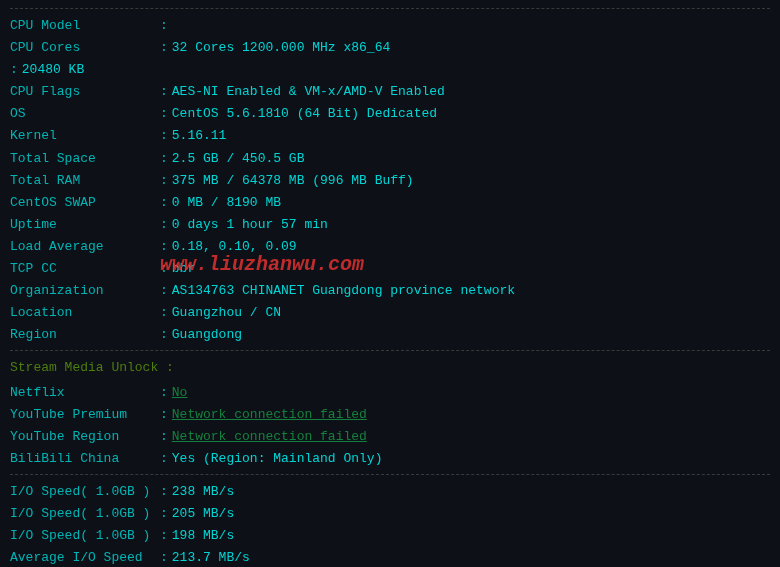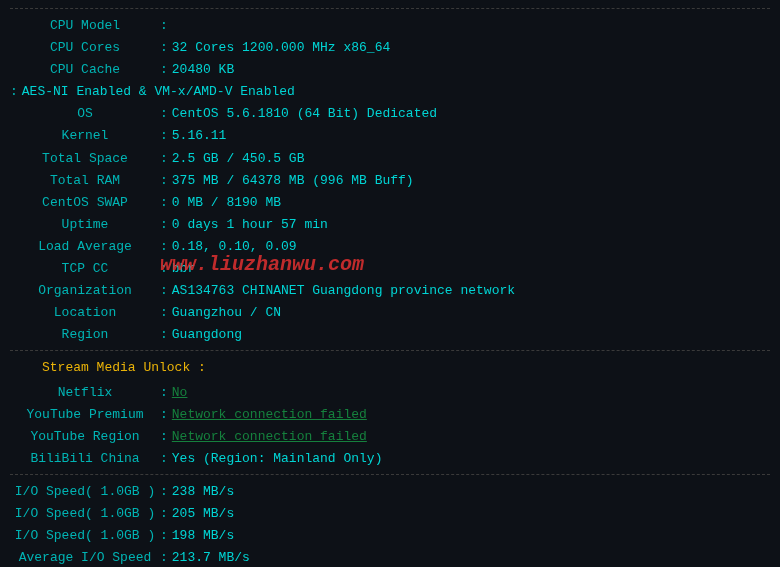--- a/index.html
+++ b/index.html
@@ -8,21 +8,20 @@
       color: #00b4b4;
       font-family: 'Courier New', Courier, monospace;
       font-size: 13px;
       width: 780px;
       min-height: 567px;
       padding: 8px 10px;
     }
     .section {
       border-top: 1px dashed #3a3a3a;
       padding: 6px 0 4px 0;
-      text-align: center;
     }
     .section:first-child {
       border-top: none;
       padding-top: 2px;
     }
     .row {
       display: flex;
       line-height: 1.7;
     }
     .label {
@@ -37,24 +36,23 @@
       flex-shrink: 0;
     }
     .value {
       color: #00d4d4;
     }
     .value-red {
       color: #15803d;
       text-decoration: underline;
     }
     .section-title {
-      color: #eab308;
+      color: #4d7c0f;
       margin-bottom: 2px;
       line-height: 1.7;
-      margin-left: 32px;
     }
     .watermark {
       color: #e03030;
       font-size: 20px;
       font-weight: bold;
       position: absolute;
       top: 245px;
       left: 150px;
       opacity: 0.85;
       z-index: 10;
@@ -72,25 +70,25 @@
     <div class="row">
       <span class="label">CPU Model</span>
       <span class="colon">:</span>
     </div>
     <div class="row">
       <span class="label">CPU Cores</span>
       <span class="colon">:</span>
       <span class="value">32 Cores 1200.000 MHz x86_64</span>
     </div>
     <div class="row">
-      <span class="label">CPU Cache</span>
       <span class="colon">:</span>
       <span class="value">20480 KB</span>
     </div>
     <div class="row">
+      <span class="label">CPU Flags</span>
       <span class="colon">:</span>
       <span class="value">AES-NI Enabled &amp; VM-x/AMD-V Enabled</span>
     </div>
     <div class="row">
       <span class="label">OS</span>
       <span class="colon">:</span>
       <span class="value">CentOS 5.6.1810 (64 Bit) Dedicated</span>
     </div>
     <div class="row">
       <span class="label">Kernel</span>

